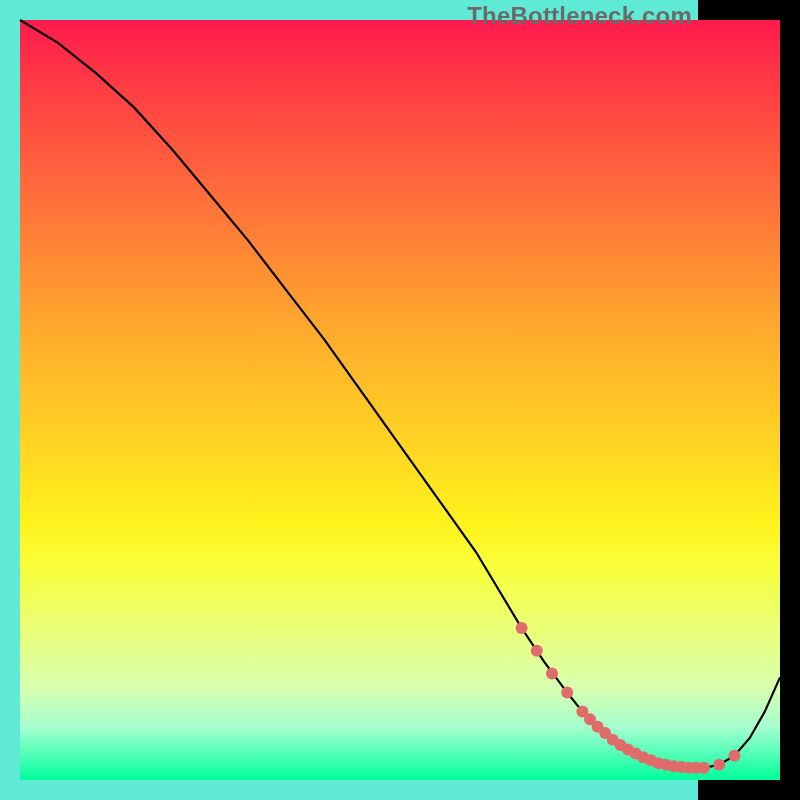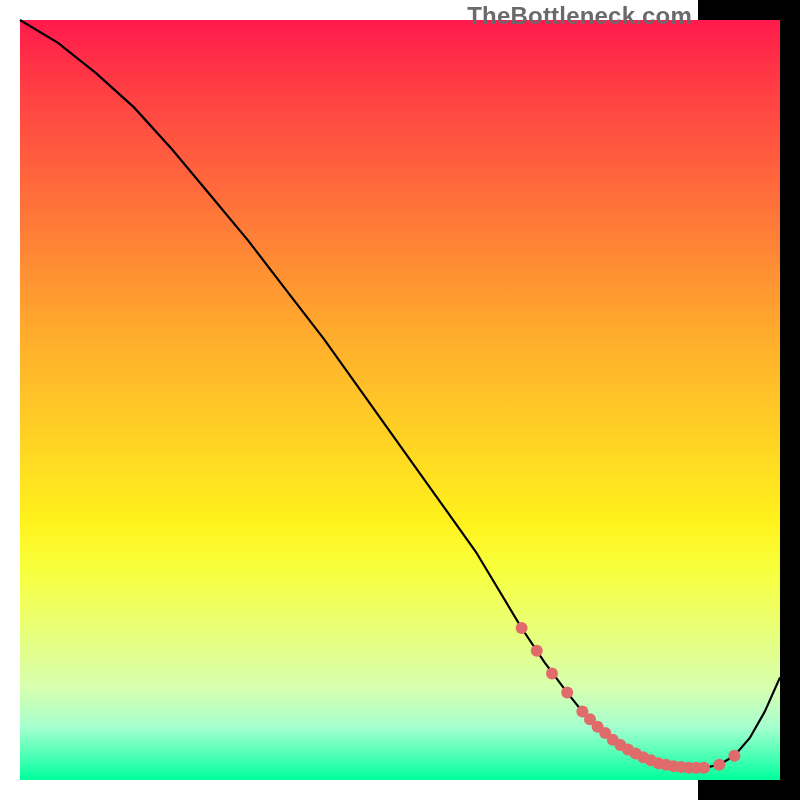--- a/index.html
+++ b/index.html
@@ -11,21 +11,21 @@
     overflow: hidden;
     position: relative;
     font-family: Arial, Helvetica, sans-serif;
   }
   .frame {
     position: absolute;
     left: 0;
     top: 0;
     width: 698px;
     height: 800px;
-    background: #ffffff;
+    background: #5eead4;
   }
   .plot {
     position: absolute;
     left: 20px;
     top: 20px;
     width: 760px;
     height: 760px;
     
     background: linear-gradient(
       to bottom,

